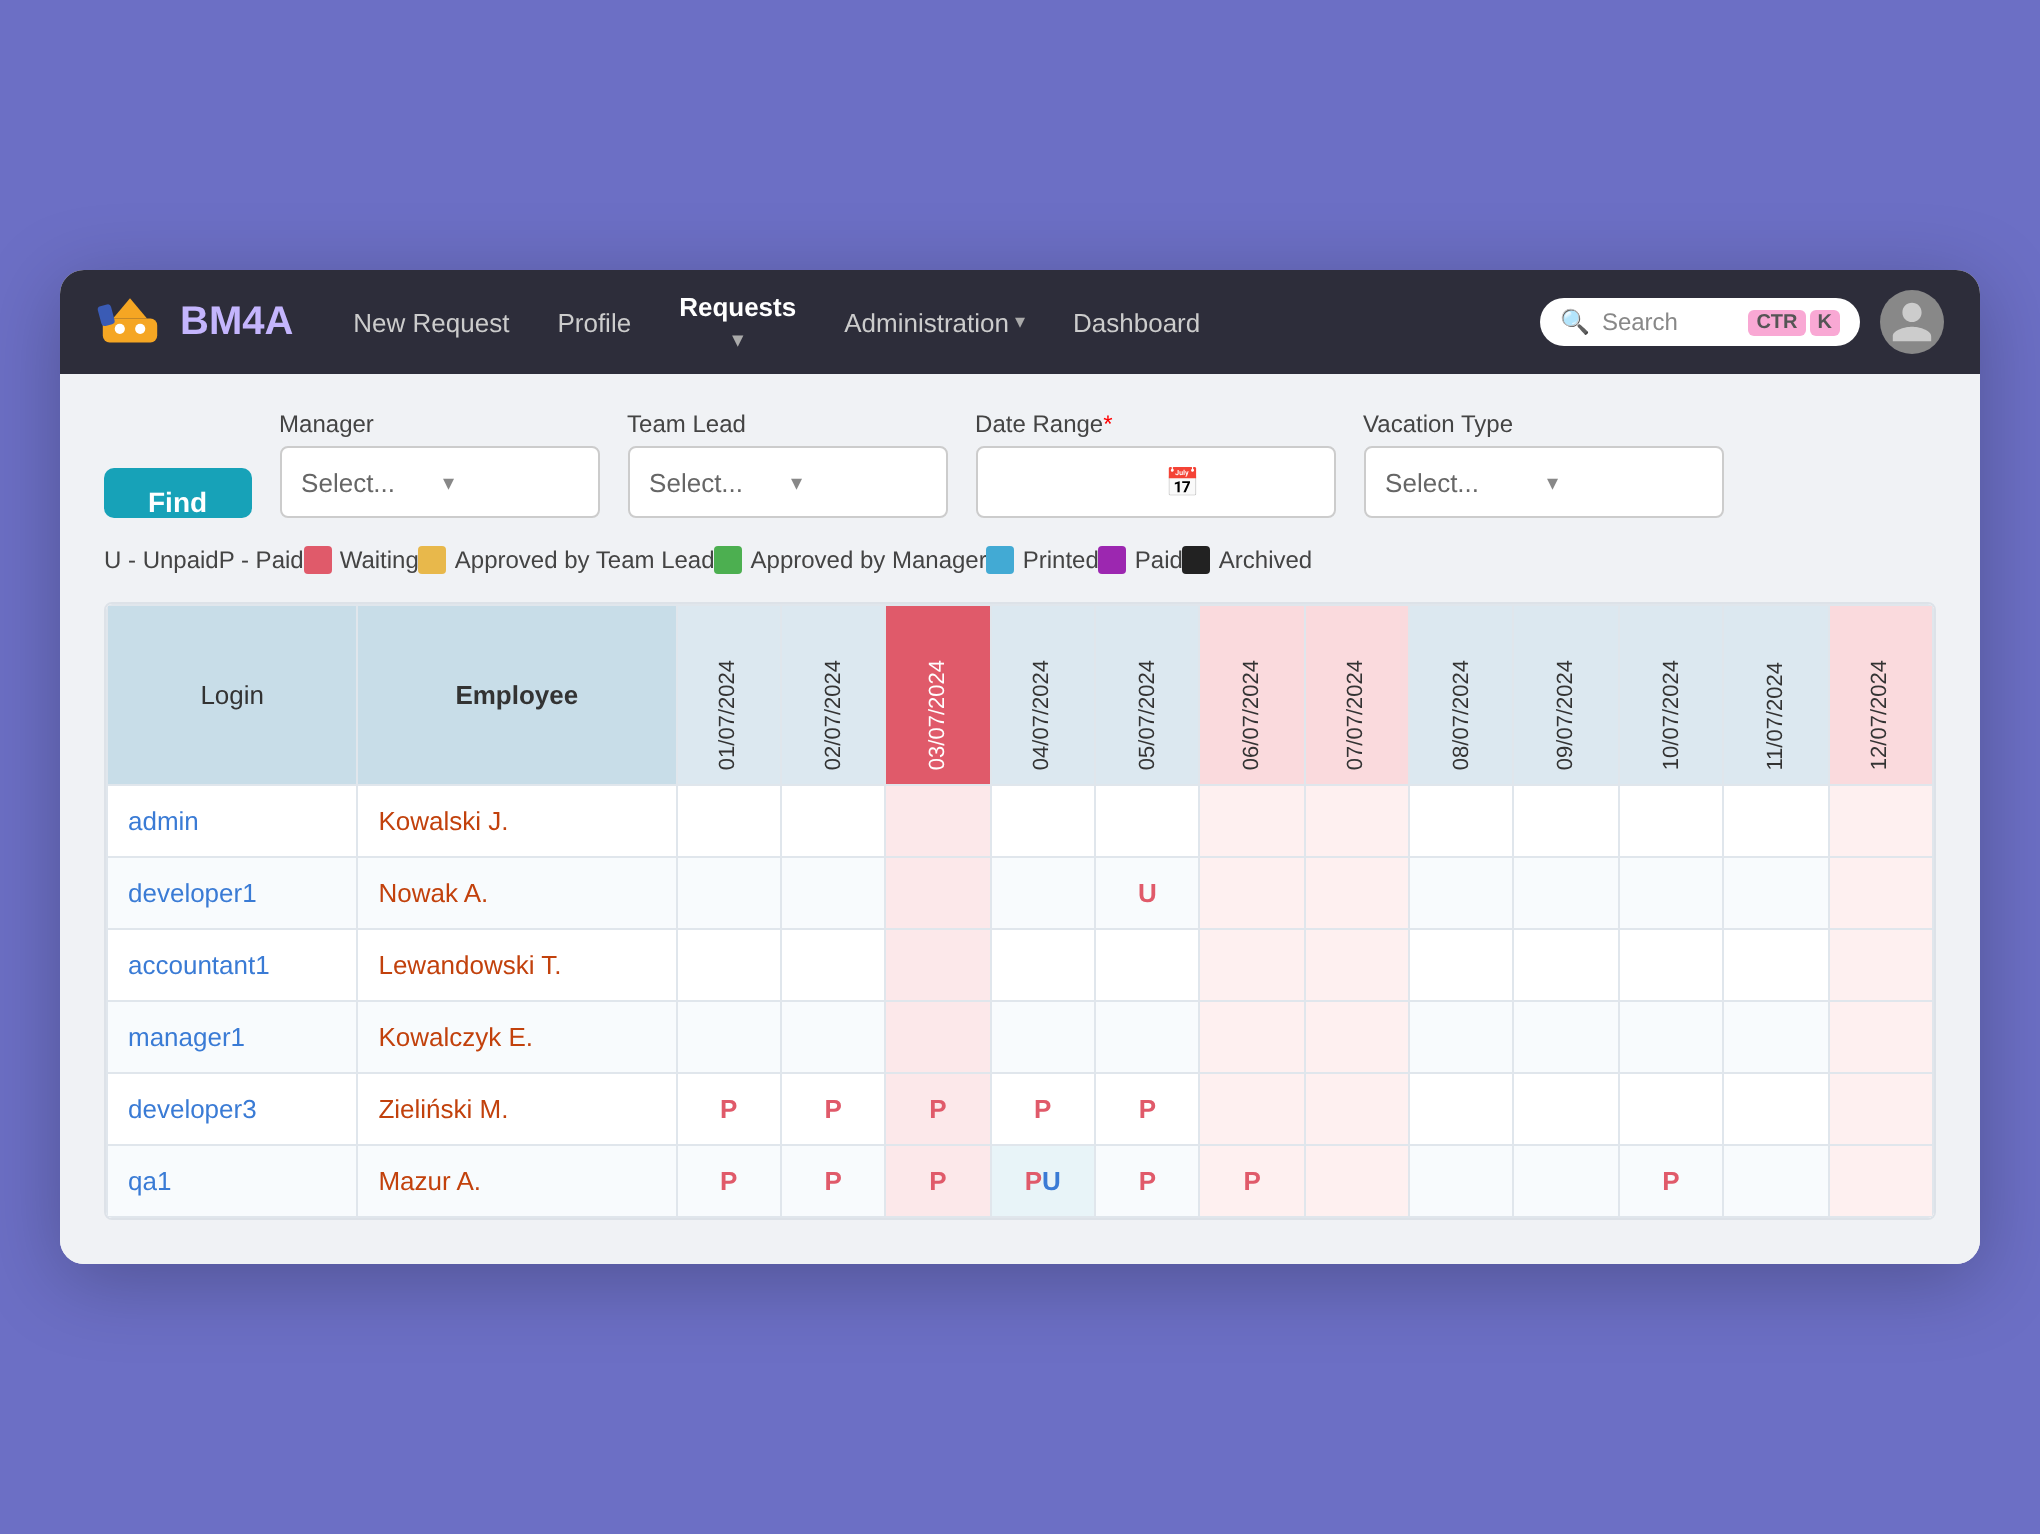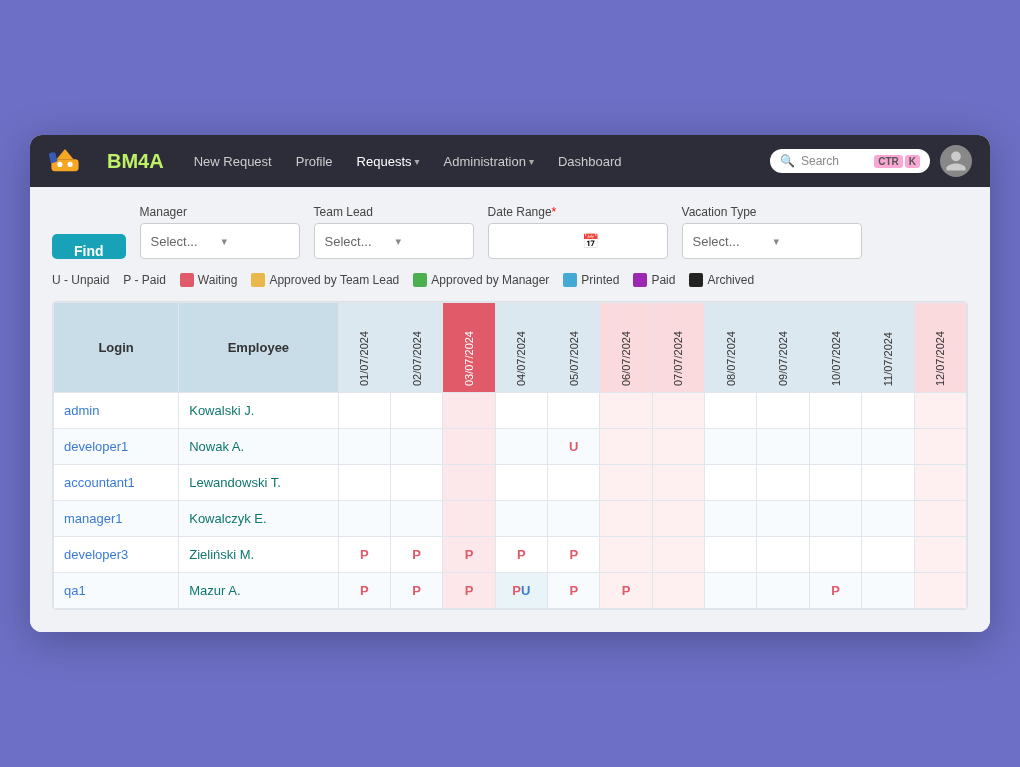--- a/index.html
+++ b/index.html
@@ -33,35 +33,35 @@
       display: flex;
       align-items: center;
       gap: 8px;
       margin-right: 8px;
     }
     .brand-logo {
       width: 34px;
       height: 34px;
     }
     .brand-name {
-      color: #bef264;
+      color: #c4b5fd;
       font-size: 20px;
       font-weight: 700;
-      margin-left: 17px;
     }
     .nav-link {
       color: #ccc;
       font-size: 13px;
       cursor: pointer;
       padding: 4px 2px;
       white-space: nowrap;
     }
     .nav-link.active {
       color: #fff;
-      font-weight: 400;
+      font-weight: 700;
+      flex-direction: column;
     }
     .nav-link-dropdown {
       display: flex;
       align-items: center;
       gap: 3px;
     }
     .nav-chevron {
       font-size: 10px;
       color: #aaa;
     }
@@ -184,21 +184,20 @@
       color: #333;
       width: 80px;
       background: transparent;
     }
     .calendar-icon { color: #666; font-size: 14px; cursor: pointer; }
 
     
     .legend {
       display: flex;
       align-items: center;
-      gap: 14px;
       font-size: 12px;
       color: #444;
       flex-wrap: wrap;
       margin-bottom: 14px;
     }
     .legend-item {
       display: flex;
       align-items: center;
       gap: 4px;
     }
@@ -251,21 +250,21 @@
     }
     .td-login {
       padding: 8px 10px;
       color: #3a7bd5;
       cursor: pointer;
       font-size: 13px;
       white-space: nowrap;
     }
     .td-employee {
       padding: 8px 10px;
-      color: #0f766e;
+      color: #c2410c;
       font-size: 13px;
       white-space: nowrap;
     }
     .td-cell {
       text-align: center;
       padding: 6px 4px;
       font-size: 13px;
       font-weight: 700;
       width: 46px;
       min-width: 40px;
@@ -276,21 +275,21 @@
     .td-cell.paid-unpaid {
       background: #e8f4f8;
       color: #3a7bd5;
     }
     .td-cell.weekend-col { background: #fef0f0; }
     .td-cell.today-col { background: #fce8ea; }
     tr:nth-child(even) { background: #f8fbfd; }
     tr:nth-child(odd) { background: #fff; }
     .th-login {
       padding: 24px 10px;
-      font-weight: 700;
+      font-weight: 400;
       color: #333;
       font-size: 13px;
       background: #c8dde8;
       white-space: nowrap;
     }
     .th-employee {
       padding: 24px 10px;
       font-weight: 600;
       color: #333;
       font-size: 13px;

